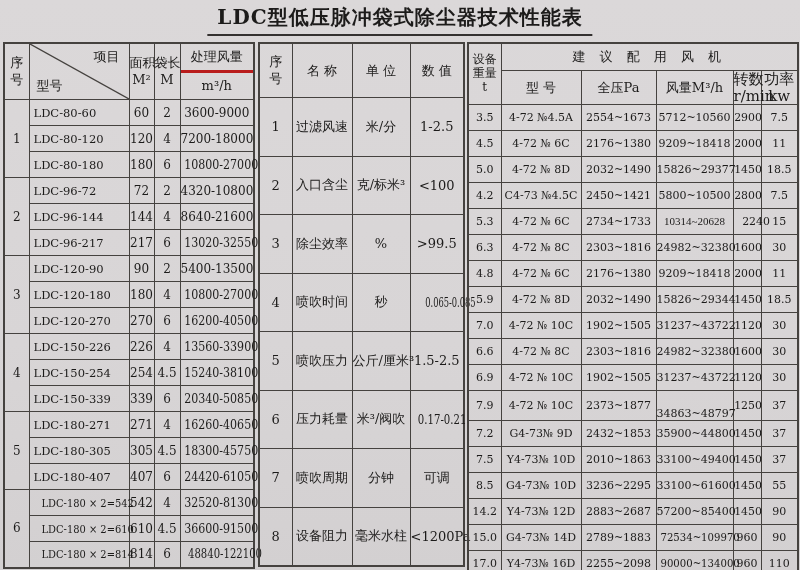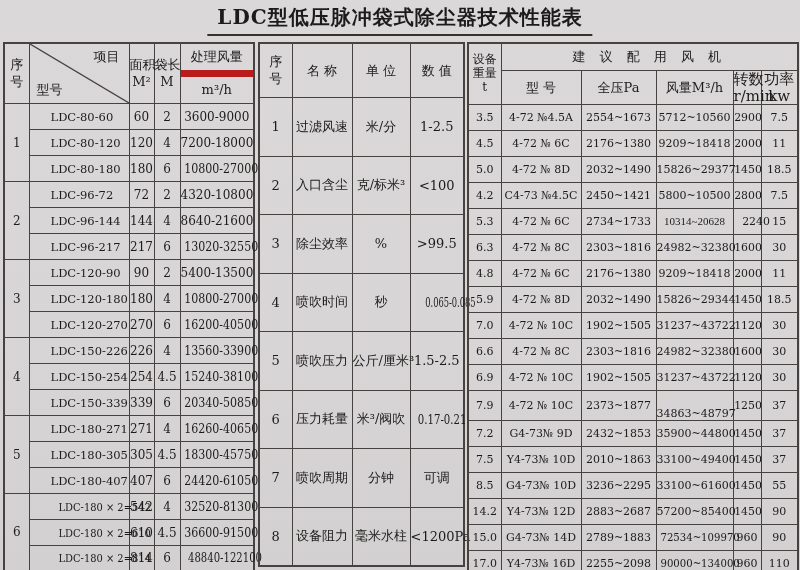--- a/index.html
+++ b/index.html
@@ -22,28 +22,28 @@
     border:1px solid #45423f;text-align:center;vertical-align:middle;
     padding:0;font-weight:normal;white-space:nowrap;overflow:visible;
     font-size:12px;color:#1c1b1a;
   }
   th{font-size:13px;line-height:1.2;}
   .stack div{line-height:1.25;}
   
   #spec-table{left:3px;width:250px;}
   #spec-table thead th{height:53px;}
   #spec-table tbody tr{height:26px;}
-  #spec-table td.model{text-align:left;padding-left:21px;font-size:11.5px;}
+  #spec-table td.model{text-align:left;padding-left:4px;font-size:11.5px;}
   #spec-table tr.grp-top td{border-top:1.8px solid #45423f;}
   .diag{position:relative;}
   .diag svg{position:absolute;left:0;top:0;width:100%;height:100%;}
   .diag .d-top{position:absolute;top:5px;right:9px;font-size:13px;}
   .diag .d-bot{position:absolute;bottom:5px;left:7px;font-size:13px;}
   .split{padding:0;}
-  .split .s-top{height:26px;line-height:26px;border-bottom:7px solid #b91c1c;}
+  .split .s-top{height:26px;line-height:26px;border-bottom:3px solid #b91c1c;}
   .split .s-bot{height:26px;line-height:26px;}
   
   #param-table{left:258px;width:205px;}
   #param-table thead th{height:53px;}
   #param-table tbody tr{height:58.5px;}
   #param-table td{font-size:13px;}
   
   #fan-table{left:467px;width:330px;}
   #fan-table thead tr.r1 th{height:26px;}
   #fan-table thead tr.r2 th{height:27px;}

